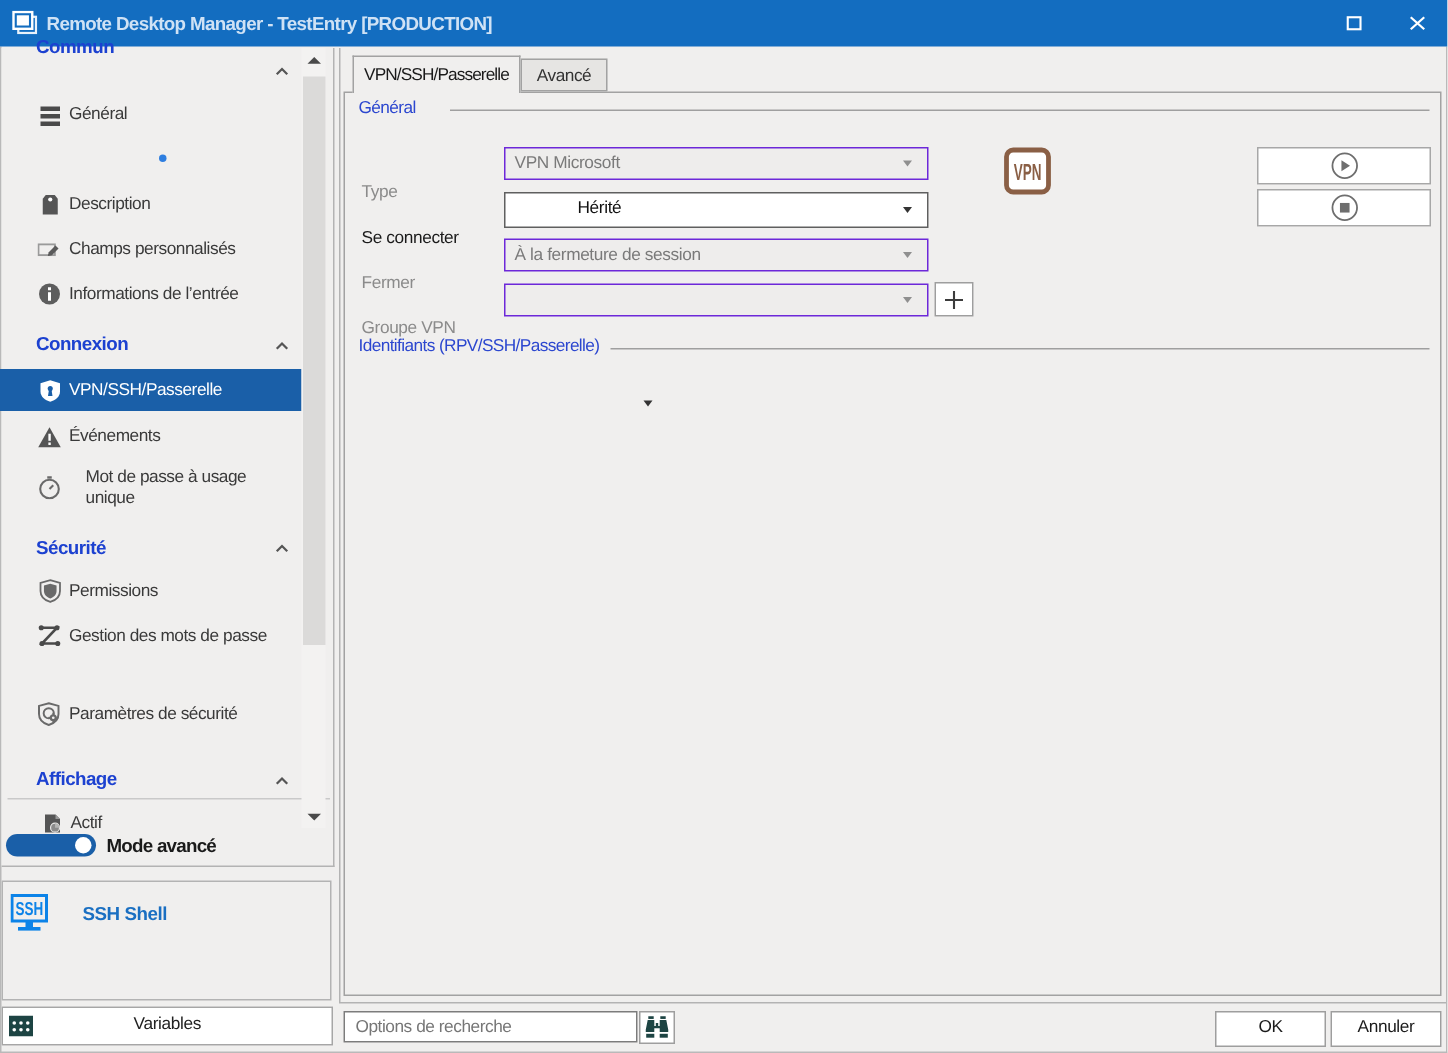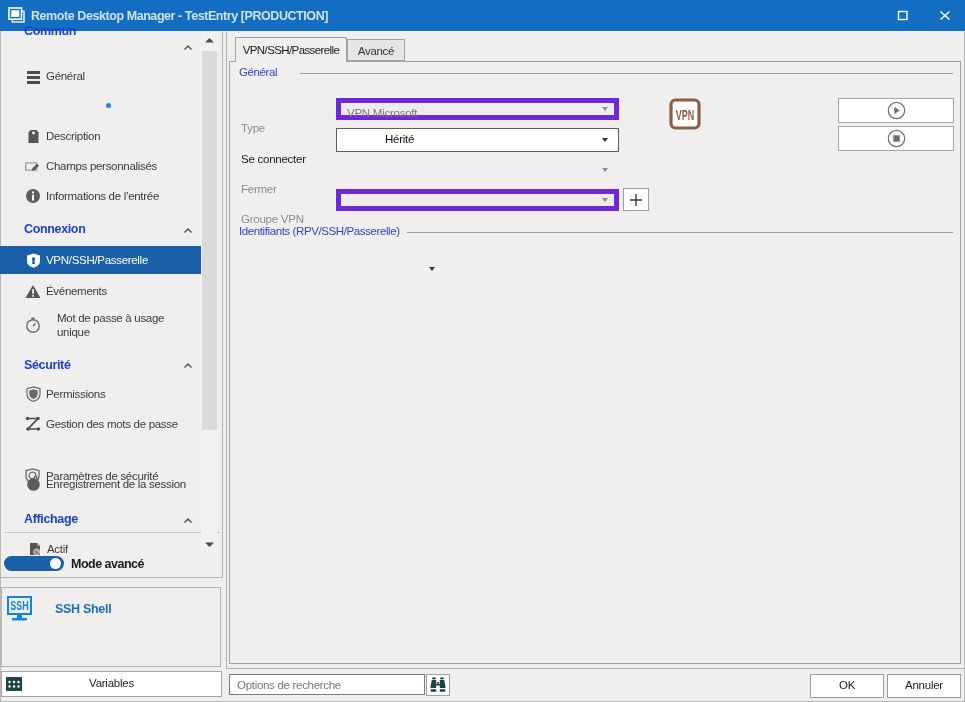--- a/index.html
+++ b/index.html
@@ -36,21 +36,21 @@
   .hline-bot{position:absolute;left:226px;top:668px;width:738px;height:1px;background:#b3b3b3;}
   
   .panel{position:absolute;left:229px;top:61px;width:732px;height:603px;background:#f0efee;border:1px solid #a2a2a2;box-sizing:border-box;}
   .tab-active{position:absolute;left:235px;top:37px;width:112px;height:25px;background:#f0efee;border:1px solid #a2a2a2;border-bottom:none;box-sizing:border-box;z-index:3;text-align:center;font-size:11.5px;color:#1a1a1a;padding-top:6px;letter-spacing:-0.6px;}
   .tab-inactive{position:absolute;left:347px;top:39px;width:58px;height:22px;background:#e6e5e3;border:1px solid #a2a2a2;box-sizing:border-box;z-index:2;text-align:center;font-size:11.5px;color:#333;padding-top:5px;letter-spacing:-0.3px;}
   
   .grp{position:absolute;font-size:11.5px;color:#2c47cf;letter-spacing:-0.4px;}
   .gline{position:absolute;height:1px;background:#9f9f9f;}
   .lbl{position:absolute;left:241px;font-size:11.5px;color:#8b8b8b;letter-spacing:-0.25px;margin-top:20px;}
   .lbl.en{color:#1a1a1a;}
-  .combo{position:absolute;box-sizing:border-box;background:#eeedec;border:5px solid #6d28d9;font-size:11.5px;color:#7a7a7a;padding:4px 0 0 6px;letter-spacing:-0.25px;}
+  .combo{position:absolute;box-sizing:border-box;background:#eeedec;border:1px solid #6d28d9;font-size:11.5px;color:#7a7a7a;padding:4px 0 0 6px;letter-spacing:-0.25px;}
   .combo.en{background:#fff;border:1px solid #5f5f5f;color:#111;}
   .carr{position:absolute;width:0;height:0;border-left:3.5px solid transparent;border-right:3.5px solid transparent;border-top:4.5px solid #8f8f8f;}
   .carr.en{border-top-color:#333;}
   .btn{position:absolute;background:#fff;border:1px solid #a7a7a7;box-sizing:border-box;}
   .btnlbl{position:absolute;width:100%;text-align:center;font-size:11.5px;color:#1a1a1a;letter-spacing:-0.25px;}
 </style></head>
 <body>
 <div class="win">
 
   <div class="abs" style="left:0;top:31px;width:1px;height:671px;background:#b9b9b9;"></div>
@@ -193,28 +193,20 @@
             <rect x="9.9" y="7.2" width="1.2" height="1.2"></rect>
             <rect x="9.9" y="12.6" width="1.2" height="1.2"></rect>
             <rect x="7.2" y="9.9" width="1.2" height="1.2"></rect>
             <rect x="12.6" y="9.9" width="1.2" height="1.2"></rect>
           </g>
           <circle cx="10.5" cy="10.5" r="0.9" fill="#f0efee"></circle>
         </svg>
       </span>
     <span class="txt">Paramètres de sécurité</span>
   </div>
-  <div class="item" style="top:471px;">
-    <span class="ic">
-        <svg width="15" height="15" viewBox="0 0 15 15">
-          <circle cx="7.5" cy="7.5" r="6.3" fill="#5d5d5d"></circle>
-        </svg>
-      </span>
-    <span class="txt">Enregistrement de la session</span>
-  </div>
 
   <div class="hdr" style="top:512px;">Affichage</div>
   <svg class="chev" style="top:516px;" viewBox="0 0 10 10">
       <path d="M1.5 6.5 L5 3 L8.5 6.5" fill="none" stroke="#555" stroke-width="1.5"></path>
     </svg>
 
   <div class="abs" style="left:5px;top:532px;width:215px;height:1px;background:#c9c9c9;"></div>
 
   <div class="item" style="top:536px;left:27px;">
     <span class="ic">
@@ -274,20 +266,21 @@
 
   <div class="lbl" style="top:102px;">Type</div>
   <div class="combo" style="left:336px;top:98px;width:283px;height:22px;">VPN Microsoft</div>
   <div class="carr" style="left:602px;top:107px;"></div>
 
   <div class="lbl en" style="top:133px;">Se connecter</div>
   <div class="combo en" style="left:336px;top:128px;width:283px;height:24px;padding-top:4px;padding-left:48px;">Hérité</div>
   <div class="carr en" style="left:602px;top:138px;"></div>
 
   <div class="lbl" style="top:163px;">Fermer</div>
+  <div class="combo" style="left:336px;top:159px;width:283px;height:22px;">À la fermeture de session</div>
   <div class="carr" style="left:602px;top:168px;"></div>
 
   <div class="lbl" style="top:193px;">Groupe VPN</div>
   <div class="combo" style="left:336px;top:189px;width:283px;height:22px;"></div>
   <div class="carr" style="left:602px;top:198px;"></div>
   <div class="btn" style="left:623px;top:188px;width:26px;height:23px;border-color:#9e9e9e;"></div>
   <svg class="abs" style="left:629px;top:193px;" width="14" height="14" viewBox="0 0 14 14">
       <path d="M7 1 L7 13 M1 7 L13 7" stroke="#3c3c3c" stroke-width="1.4"></path>
     </svg>
 

